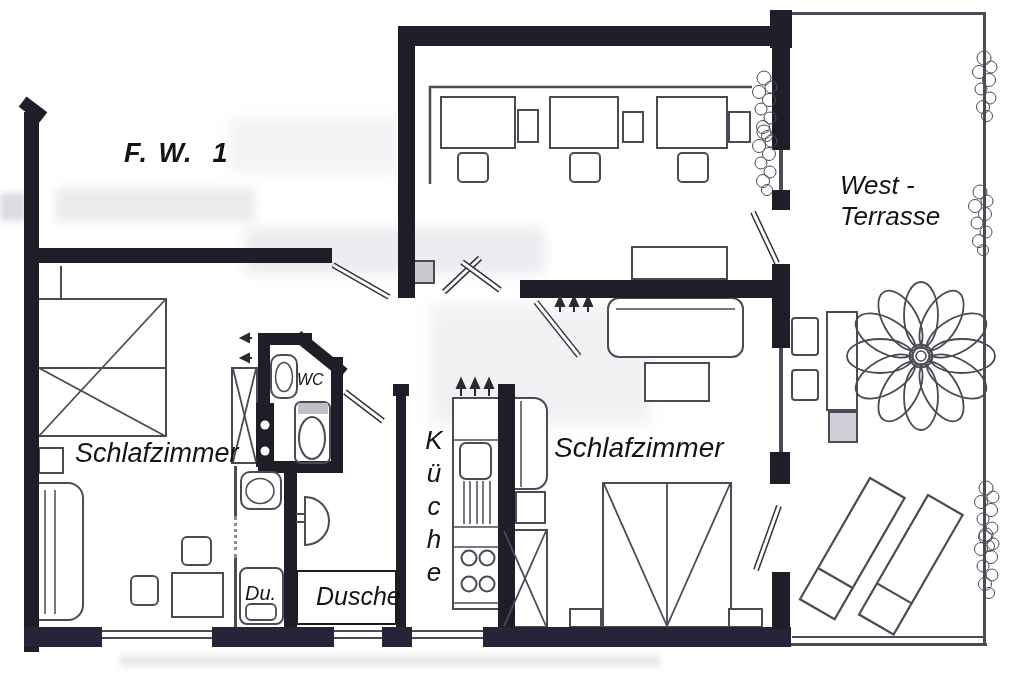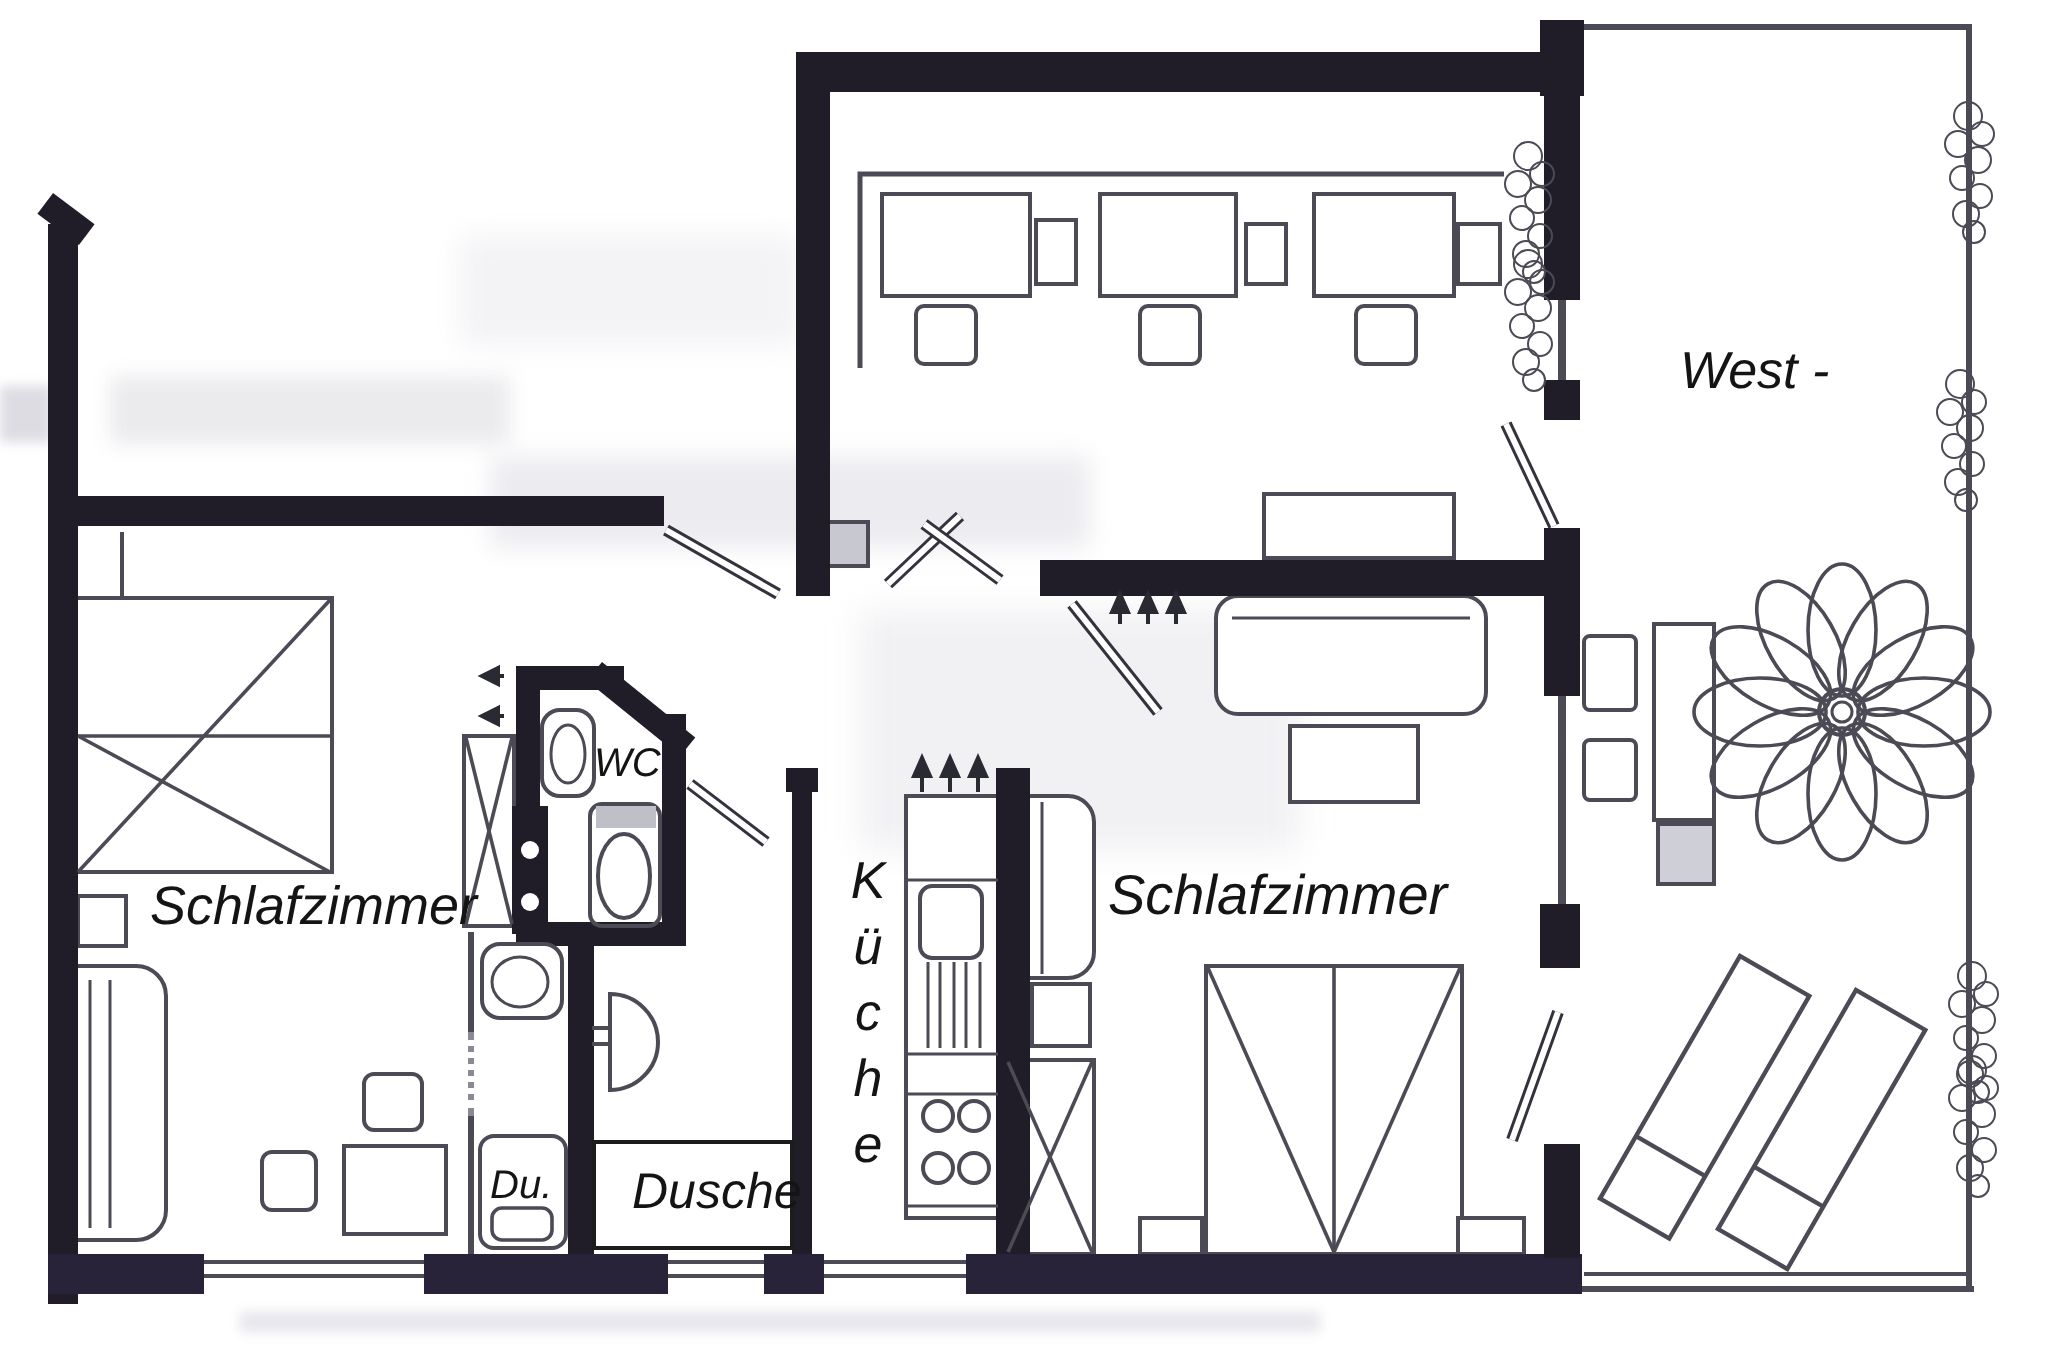--- a/index.html
+++ b/index.html
@@ -276,24 +276,26 @@
     </g>
 
     <use href="#bush" x="0" y="0" transform="translate(984,58)"></use>
     <use href="#bush" x="0" y="0" transform="translate(980,192)"></use>
     <use href="#bush" x="0" y="0" transform="translate(986,488)"></use>
     <use href="#bush" x="0" y="0" transform="translate(986,535)"></use>
     <use href="#bush" x="0" y="0" transform="translate(764,78)"></use>
     <use href="#bush" x="0" y="0" transform="translate(764,132)"></use>
   </svg>
 
+  <div class="lbl" style="left:124px;top:138px;font-size:27px;font-weight:bold;letter-spacing:2px;">F. W.  1</div>
   <div class="lbl" style="left:840px;top:170px;font-size:26px;">West -</div>
+  <div class="lbl" style="left:840px;top:201px;font-size:26px;">Terrasse</div>
   <div class="lbl" style="left:75px;top:438px;font-size:27px;">Schlafzimmer</div>
   <div class="lbl" style="left:554px;top:432px;font-size:28px;">Schlafzimmer</div>
-  <div class="lbl" style="left:297px;top:371px;font-size:20px;">WC</div>
+  <div class="lbl" style="left:297px;top:371px;font-size:16px;">WC</div>
   <div class="lbl" style="left:245px;top:582px;font-size:20px;">Du.</div>
   <div class="lbl" style="left:316px;top:582px;font-size:25px;">Dusche</div>
   <div class="kletters">
     <span>K</span>
     <span>ü</span>
     <span>c</span>
     <span>h</span>
     <span>e</span>
   </div>
 

